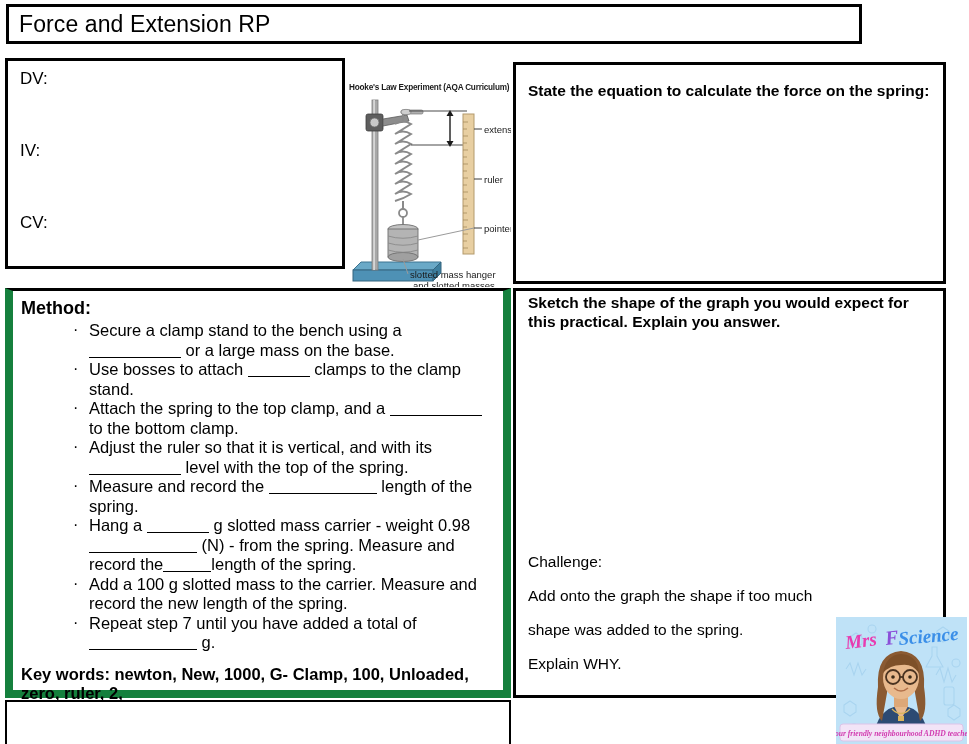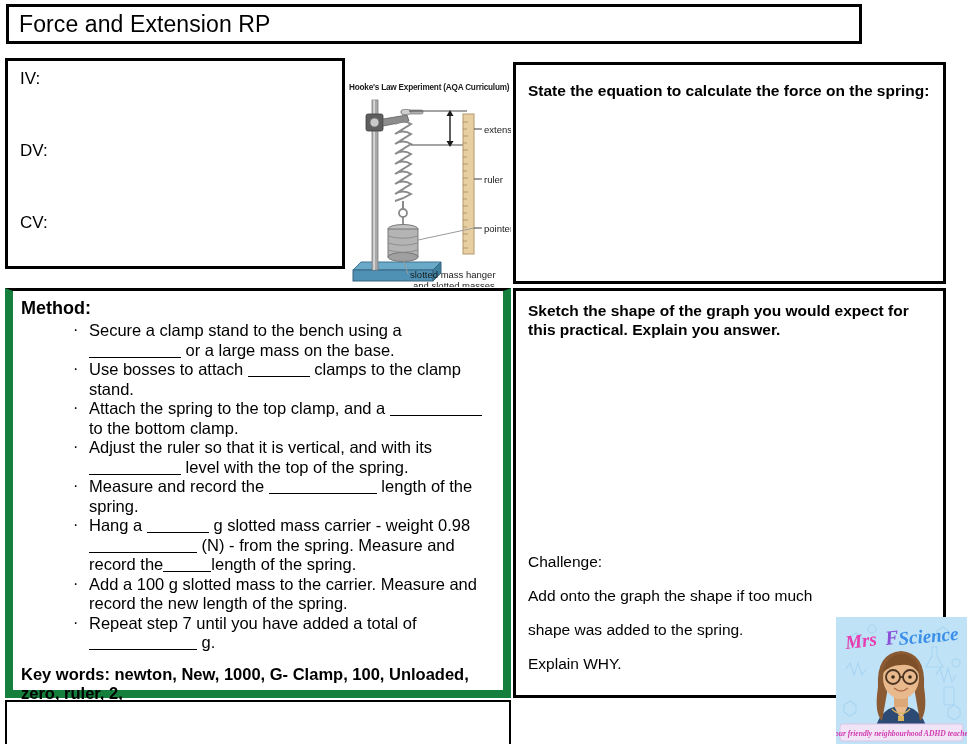--- a/index.html
+++ b/index.html
@@ -176,21 +176,21 @@
 
   .sketch-box {
     position: absolute;
     left: 513px;
     top: 288px;
     width: 433px;
     height: 410px;
     border: 3px solid #000;
     background: #fff;
     box-sizing: border-box;
-    padding: 10px 10px 0 12px;
+    padding: 2px 10px 0 12px;
   }
   .sketch-head {
     font-size: 15.5px;
     font-weight: bold;
     line-height: 19px;
   }
   .challenge-block {
     position: absolute;
     left: 12px;
     bottom: 6px;
@@ -218,22 +218,22 @@
 </head>
 <body>
 
 <div class="page">
 
   <div class="title-box">
     <div class="title-text">Force and Extension RP</div>
   </div>
 
   <div class="vars-box">
+    <div class="var-line">DV:</div>
     <div class="var-line">IV:</div>
-    <div class="var-line">DV:</div>
     <div class="var-line last">CV:</div>
   </div>
 
   <div class="diagram-cell">
     <div class="diagram-title">Hooke's Law Experiment (AQA Curriculum)</div>
     <svg class="diagram-svg" width="166" height="199" viewBox="0 0 166 199">
 
       <g>
         <polygon points="8,182 88,182 96,174 16,174" fill="#6aa9c7" stroke="#3d7491" stroke-width="1"></polygon>
         <rect x="8" y="182" width="80" height="11" fill="#4e91b5" stroke="#34657f" stroke-width="1"></rect>

